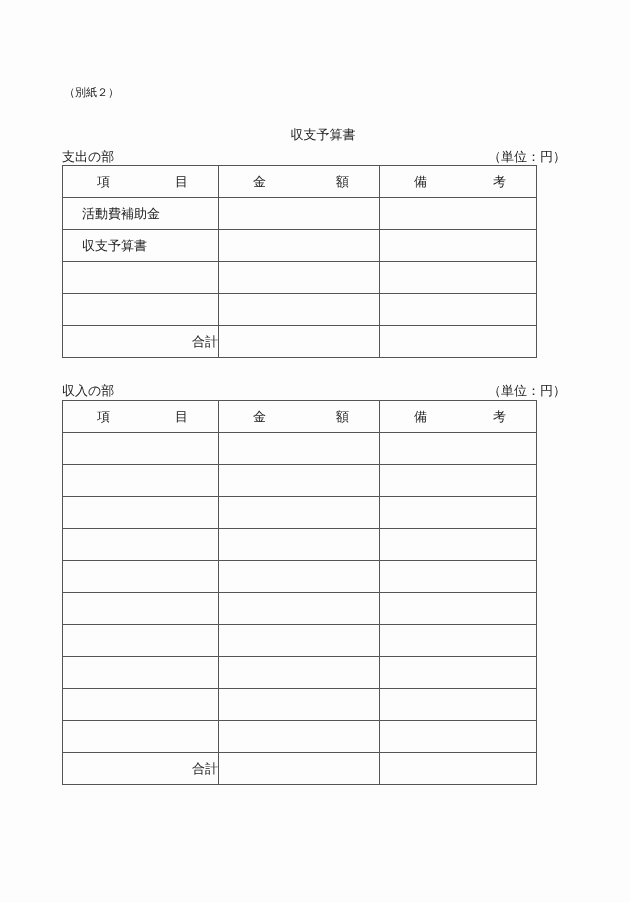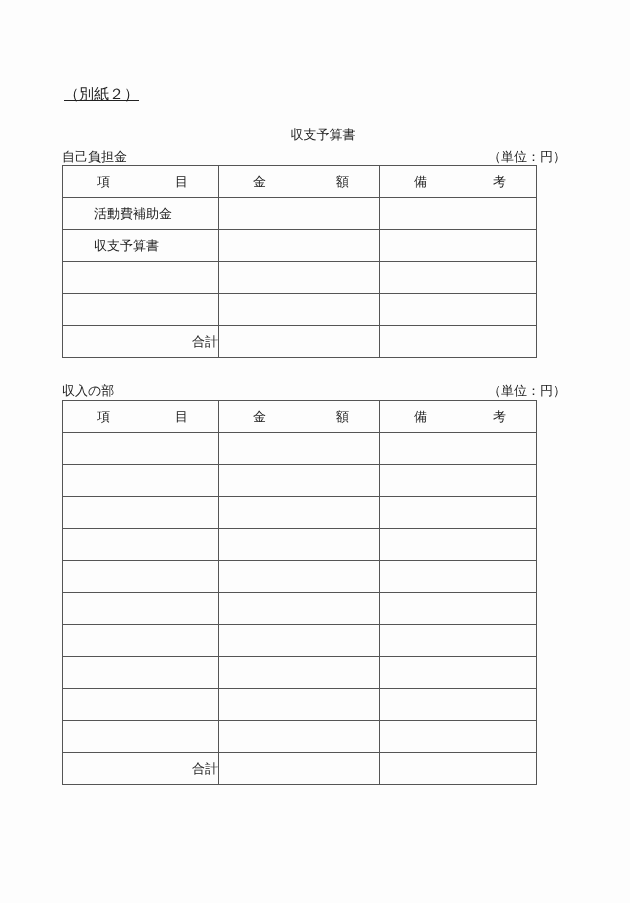--- a/index.html
+++ b/index.html
@@ -2,47 +2,47 @@
 <html><head>
 <meta charset="utf-8">
 <style>
   html, body { margin: 0; padding: 0; }
   body {
     width: 630px; height: 903px; background: #fdfdfd; position: relative;
     font-family: "DejaVu Serif", "Liberation Serif", serif; color: #222;
     overflow: hidden;
   }
   .abs { position: absolute; }
-  .attachment { left: 64px; top: 85px; font-size: 15px; text-decoration: underline; }
+  .attachment { left: 64px; top: 85px; font-size: 11px; }
   .doc-title { left: 0; width: 630px; top: 126px; text-align: center; font-size: 13px; padding-left: 8px; }
   .doc-title span { margin-left: 0px; }
   .section-label { left: 62px; font-size: 13px; }
   .unit-label { right: 64px; font-size: 13px; }
   table {
     position: absolute; left: 62px; border-collapse: collapse;
     table-layout: fixed; width: 474px;
   }
   td {
     border: 1px solid #555; height: 31px; padding: 0; font-size: 13px;
     font-family: "DejaVu Sans", "Liberation Sans", sans-serif;
   }
   col.c1 { width: 156px; }
   col.c2 { width: 161px; }
   col.c3 { width: 157px; }
   .hdr { display: flex; justify-content: space-between; padding: 0 30px 0 34px; font-family: "DejaVu Serif", serif; }
-  .item-text { padding-left: 31px; }
+  .item-text { padding-left: 19px; }
   .total-text { text-align: right; }
 </style>
 </head>
 <body>
 
 <div class="abs attachment">（別紙２）</div>
 <div class="abs doc-title"><span>収支予算書</span></div>
 
-<div class="abs section-label" style="top:148px;">自己負担金</div>
+<div class="abs section-label" style="top:148px;">支出の部</div>
 <div class="abs unit-label" style="top:148px;">（単位：円）</div>
 
 <table style="top:165px;">
   <colgroup>
       <col class="c1">
       <col class="c2">
       <col class="c3">
     </colgroup>
   <tbody>
       <tr>

